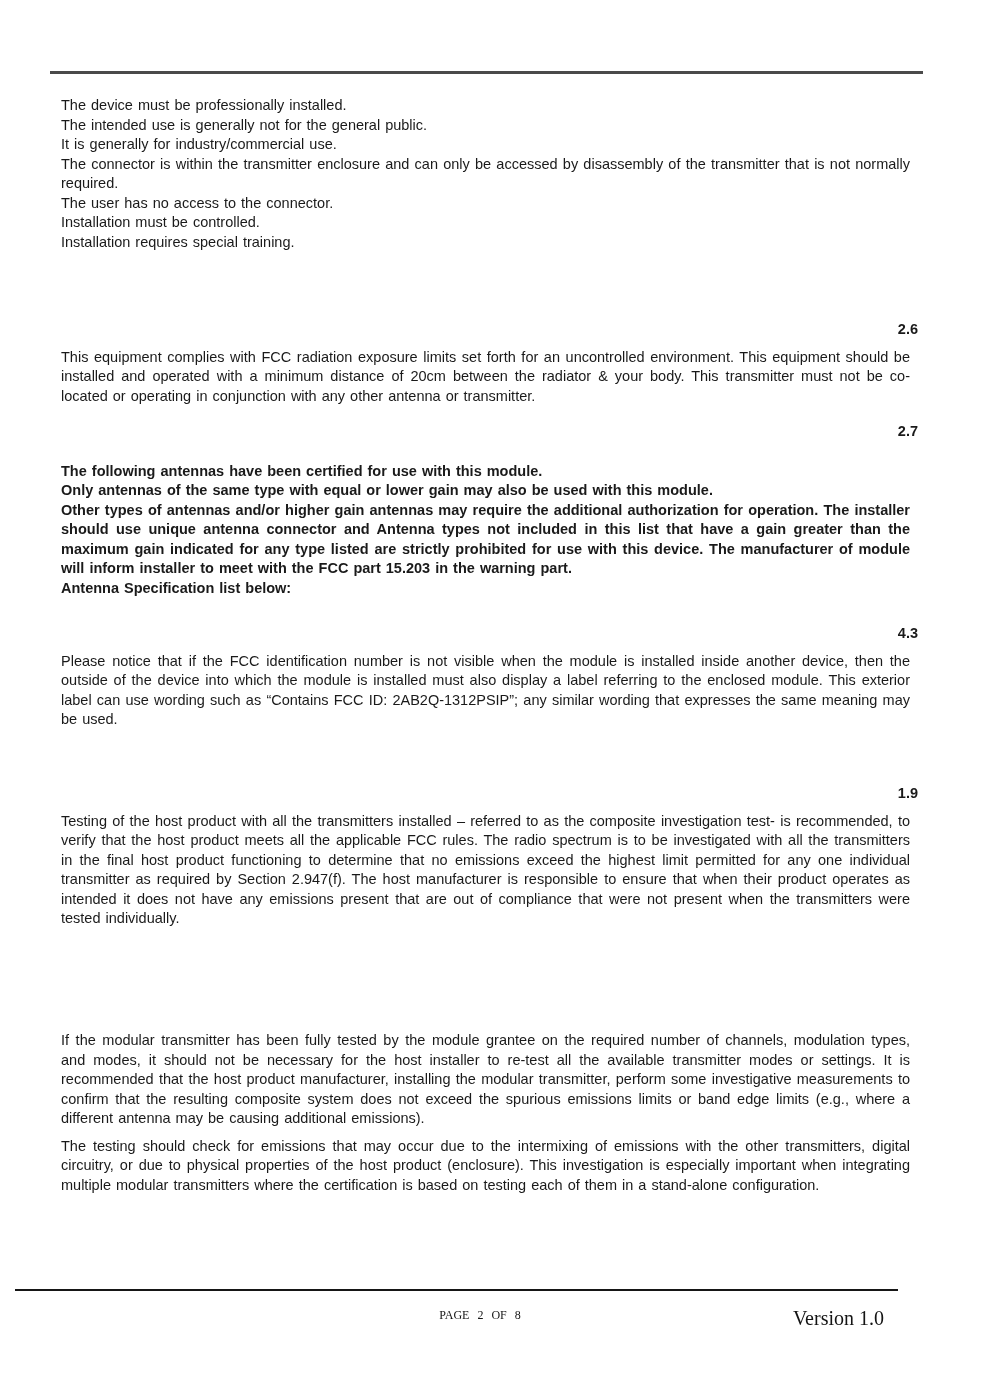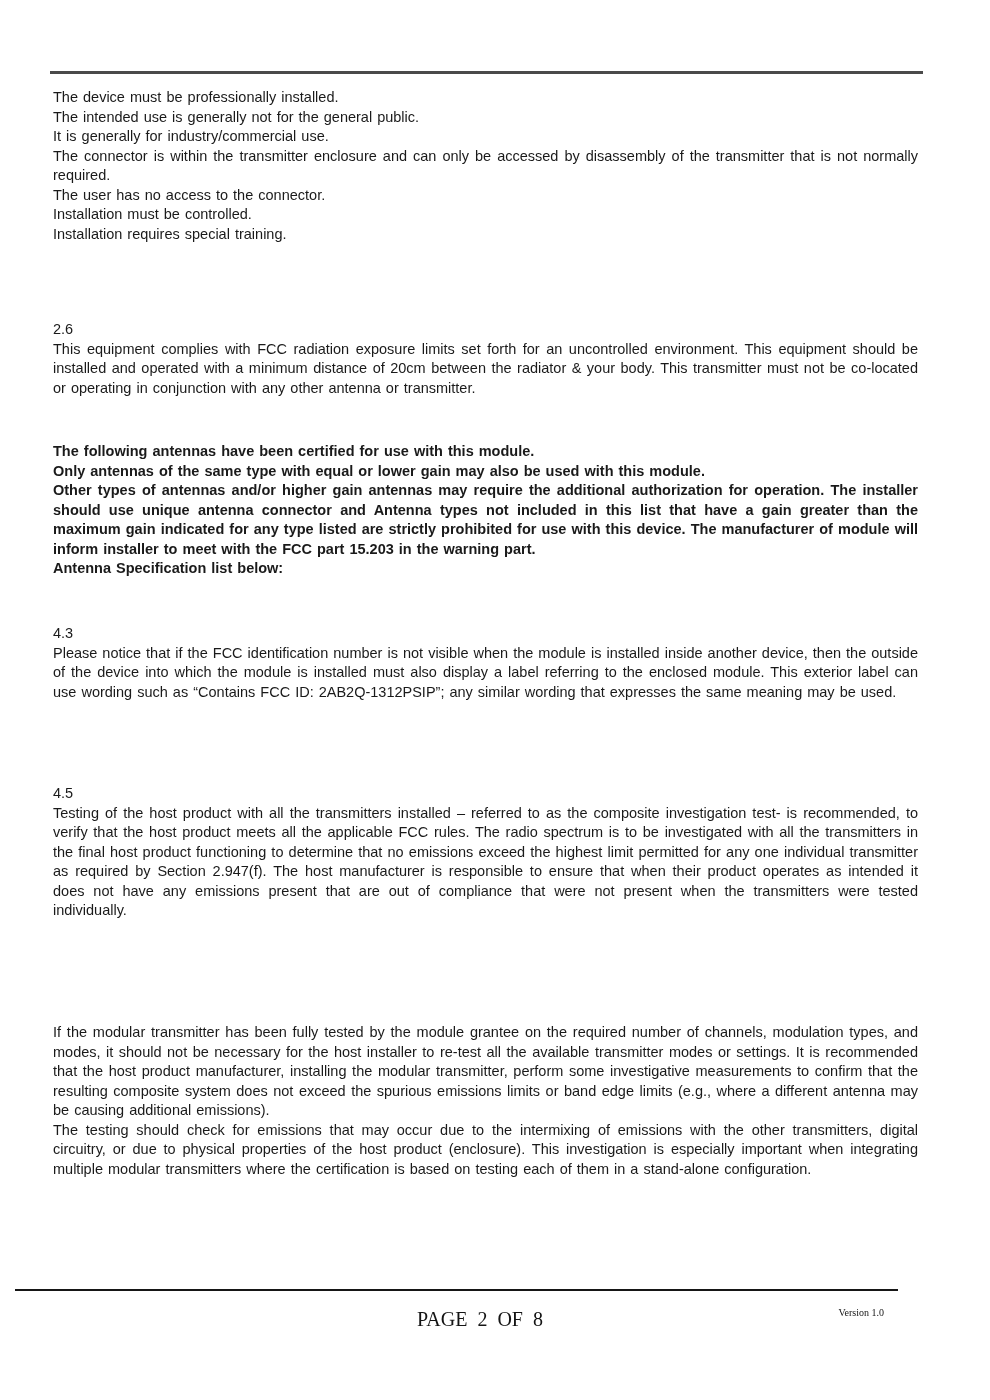--- a/index.html
+++ b/index.html
@@ -30,45 +30,46 @@
   .body-block {
     position: absolute;
     left: 53px;
     width: 865px;
     color: #1a1a1a;
     font-size: 14.5px;
     line-height: 19.5px;
     margin: 0;
   }
   .body-text {
-    margin: 0;
+    margin: 8px;
     text-align: justify;
     white-space: pre-line;
     word-spacing: 1px;
   }
   .sec-num {
     margin: 0;
-    text-align: left;
+    text-align: right;
+    font-weight: bold;
   }
   .gap-after-heading { margin-top: 20px; font-weight: bold; }
   .footer-page-label {
     position: absolute;
     left: 480px; top: 1308px;
     transform: translateX(-50%);
     font-family: "Liberation Serif", "DejaVu Serif", serif;
-    font-size: 20px;
+    font-size: 12px;
     color: #141414;
     word-spacing: 5px;
     white-space: nowrap;
   }
   .footer-version-label {
     position: absolute;
     right: 106px; top: 1307px;
     font-family: "Liberation Serif", "DejaVu Serif", serif;
-    font-size: 10px;
+    font-size: 20px;
     color: #141414;
     white-space: nowrap;
   }
 </style>
 </head>
 <body>
 
 <div class="page">
 
   <div class="rule-top"></div>
@@ -82,33 +83,34 @@
 Installation must be controlled.
 Installation requires special training.</p>
   </div>
 
   <div class="body-block" style="top:320px">
     <p class="sec-num">2.6</p>
     <p class="body-text">This equipment complies with FCC radiation exposure limits set forth for an uncontrolled environment. This equipment should be installed and operated with a minimum distance of 20cm between the radiator &amp; your body. This transmitter must not be co-located or operating in conjunction with any other antenna or transmitter.</p>
   </div>
 
   <div class="body-block" style="top:422px">
+    <p class="sec-num">2.7</p>
     <p class="body-text gap-after-heading">The following antennas have been certified for use with this module.
 Only antennas of the same type with equal or lower gain may also be used with this module.
 Other types of antennas and/or higher gain antennas may require the additional authorization for operation. The installer should use unique antenna connector and Antenna types not included in this list that have a gain greater than the maximum gain indicated for any type listed are strictly prohibited for use with this device. The manufacturer of module will inform installer to meet with the FCC part 15.203 in the warning part.
 Antenna Specification list below:</p>
   </div>
 
   <div class="body-block" style="top:624px">
     <p class="sec-num">4.3</p>
     <p class="body-text">Please notice that if the FCC identification number is not visible when the module is installed inside another device, then the outside of the device into which the module is installed must also display a label referring to the enclosed module. This exterior label can use wording such as “Contains FCC ID: 2AB2Q-1312PSIP”; any similar wording that expresses the same meaning may be used.</p>
   </div>
 
   <div class="body-block" style="top:784px">
-    <p class="sec-num">4.5</p>
+    <p class="sec-num">1.9</p>
     <p class="body-text">Testing of the host product with all the transmitters installed – referred to as the composite investigation test- is recommended, to verify that the host product meets all the applicable FCC rules. The radio spectrum is to be investigated with all the transmitters in the final host product functioning to determine that no emissions exceed the highest limit permitted for any one individual transmitter as required by Section 2.947(f). The host manufacturer is responsible to ensure that when their product operates as intended it does not have any emissions present that are out of compliance that were not present when the transmitters were tested individually.</p>
   </div>
 
   <div class="body-block" style="top:1023px">
     <p class="body-text">If the modular transmitter has been fully tested by the module grantee on the required number of channels, modulation types, and modes, it should not be necessary for the host installer to re-test all the available transmitter modes or settings. It is recommended that the host product manufacturer, installing the modular transmitter, perform some investigative measurements to confirm that the resulting composite system does not exceed the spurious emissions limits or band edge limits (e.g., where a different antenna may be causing additional emissions).</p>
     <p class="body-text">The testing should check for emissions that may occur due to the intermixing of emissions with the other transmitters, digital circuitry, or due to physical properties of the host product (enclosure). This investigation is especially important when integrating multiple modular transmitters where the certification is based on testing each of them in a stand-alone configuration.</p>
   </div>
 
   <div class="rule-bottom"></div>
 

